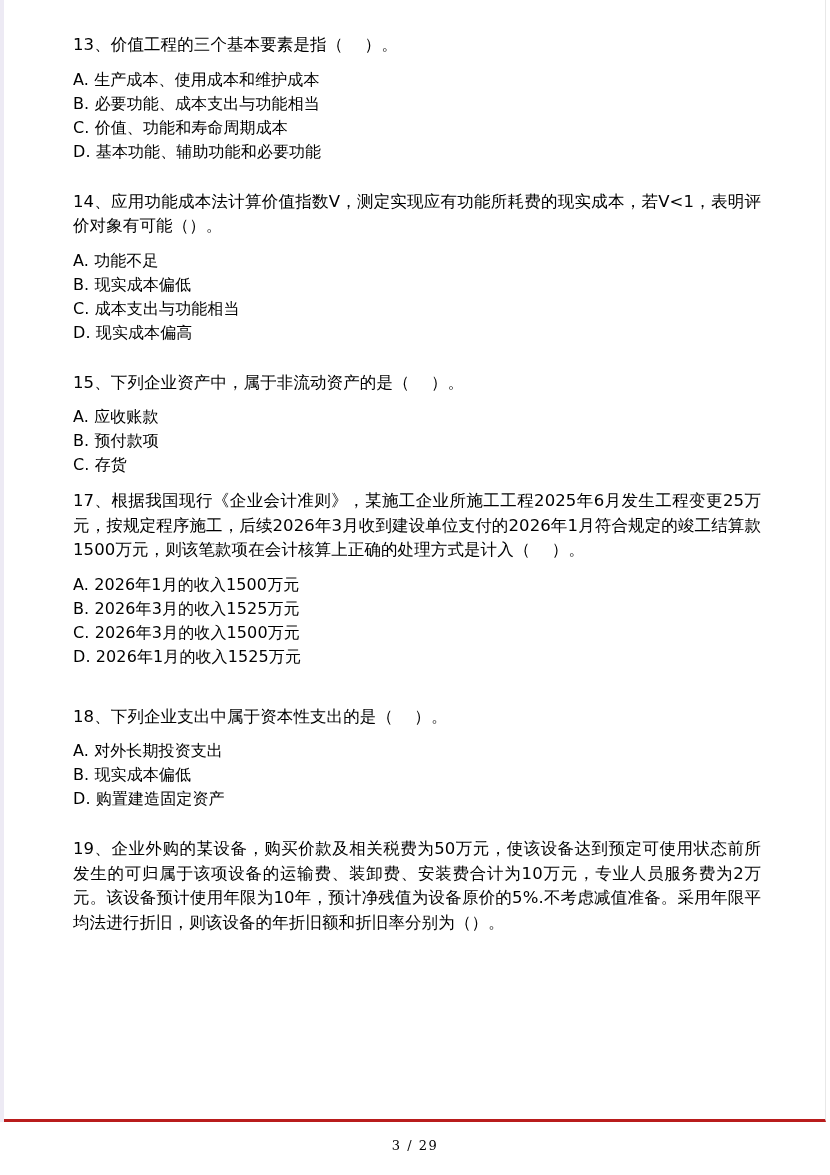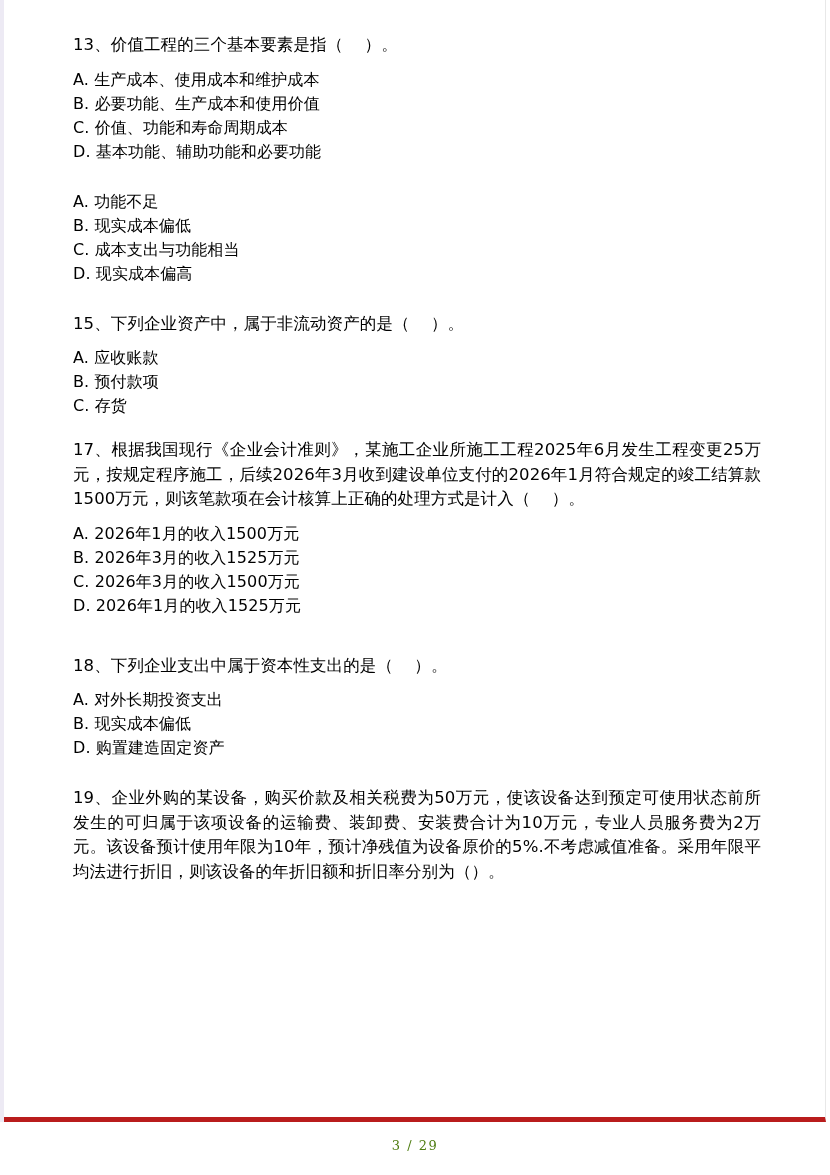--- a/index.html
+++ b/index.html
@@ -25,21 +25,21 @@
     background: #edeaf4;
   }
   .page {
     position: absolute;
     left: 4px;
     top: 0;
     width: 822px;
     height: 1122px;
     background: #ffffff;
     border-right: 1px solid #e8e8e8;
-    border-bottom: 5px solid #b91c1c;
+    border-bottom: 3px solid #b91c1c;
     box-sizing: border-box;
   }
   .content {
     position: absolute;
     left: 69px;
     top: 33px;
     width: 688px;
   }
   .question {
     margin-bottom: 22px;
@@ -63,56 +63,57 @@
   .options li {
     font-size: 16px;
     line-height: 24px;
     letter-spacing: 0.1px;
     margin: 0;
     padding: 0;
   }
   
   .q13 { margin-bottom: 26px; }
   .q14 { margin-bottom: 26px; }
-  .q15 { margin-bottom: 20px; }
+  .q15 { margin-bottom: 12px; }
   .q16 { margin-bottom: 26px; }
   .q17 { margin-bottom: 36px; }
   .q18 { margin-bottom: 26px; }
 
   .footer {
     position: absolute;
     left: 0;
     top: 1138px;
     width: 830px;
     text-align: center;
     font-family: "DejaVu Serif", "Liberation Serif", serif;
     font-size: 13px;
-    color: #4d7c0f;
+    color: #000000;
     letter-spacing: 1.5px;
   }
 </style>
 </head>
 <body>
 
 <div class="edge-left"></div>
 
 <div class="page">
   <div class="content">
 
     <div class="question q13">
       <p class="stem">13、价值工程的三个基本要素是指（    ）。</p>
       <ul class="options">
         <li>A. 生产成本、使用成本和维护成本</li>
-        <li>B. 必要功能、生产成本和使用价值</li>
+        <li>B. 必要功能、成本支出与功能相当</li>
         <li>C. 价值、功能和寿命周期成本</li>
         <li>D. 基本功能、辅助功能和必要功能</li>
       </ul>
     </div>
 
     <div class="question q14">
+      <p class="stem">14、应用功能成本法计算价值指数V，测定实现应有功能所耗费的现实成本，若V&lt;1，表明评价对象有可能（）。</p>
       <ul class="options">
         <li>A. 功能不足</li>
         <li>B. 现实成本偏低</li>
         <li>C. 成本支出与功能相当</li>
         <li>D. 现实成本偏高</li>
       </ul>
     </div>
 
     <div class="question q15">
       <p class="stem">15、下列企业资产中，属于非流动资产的是（    ）。</p>

